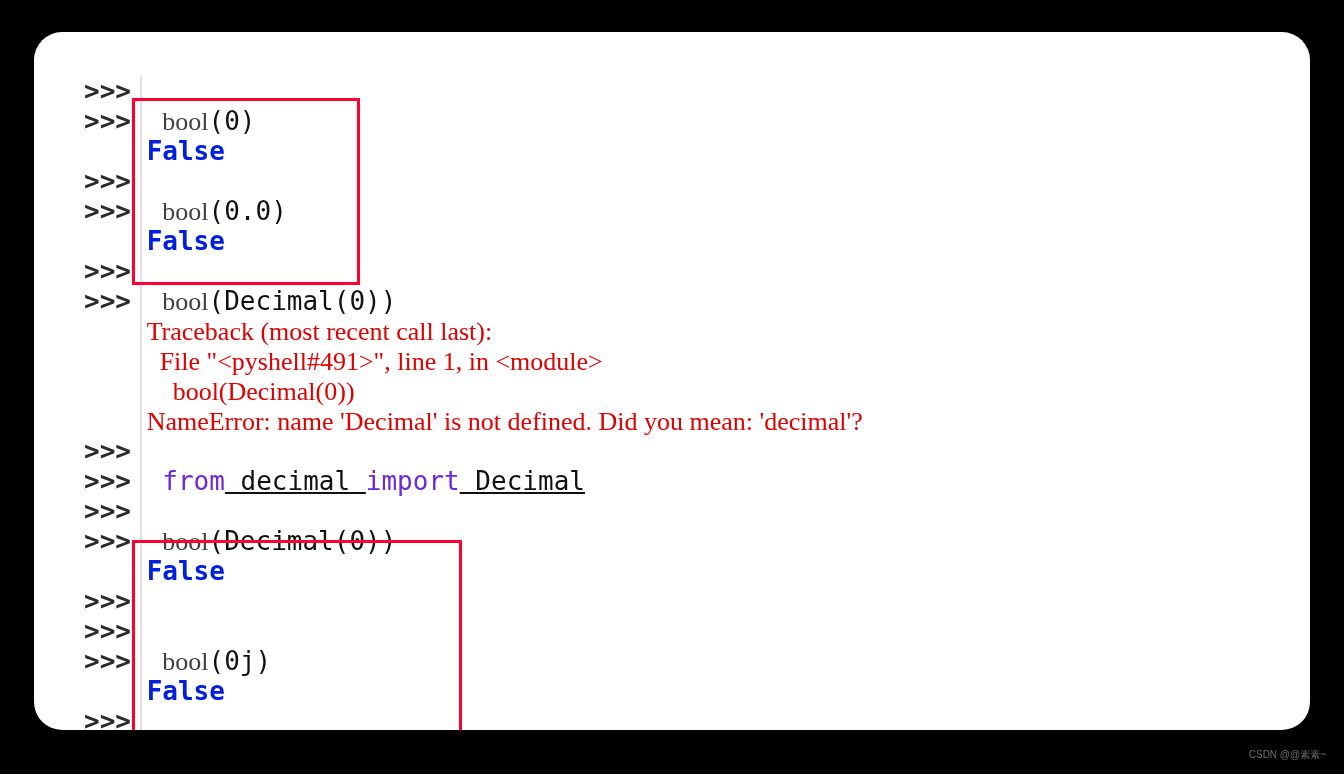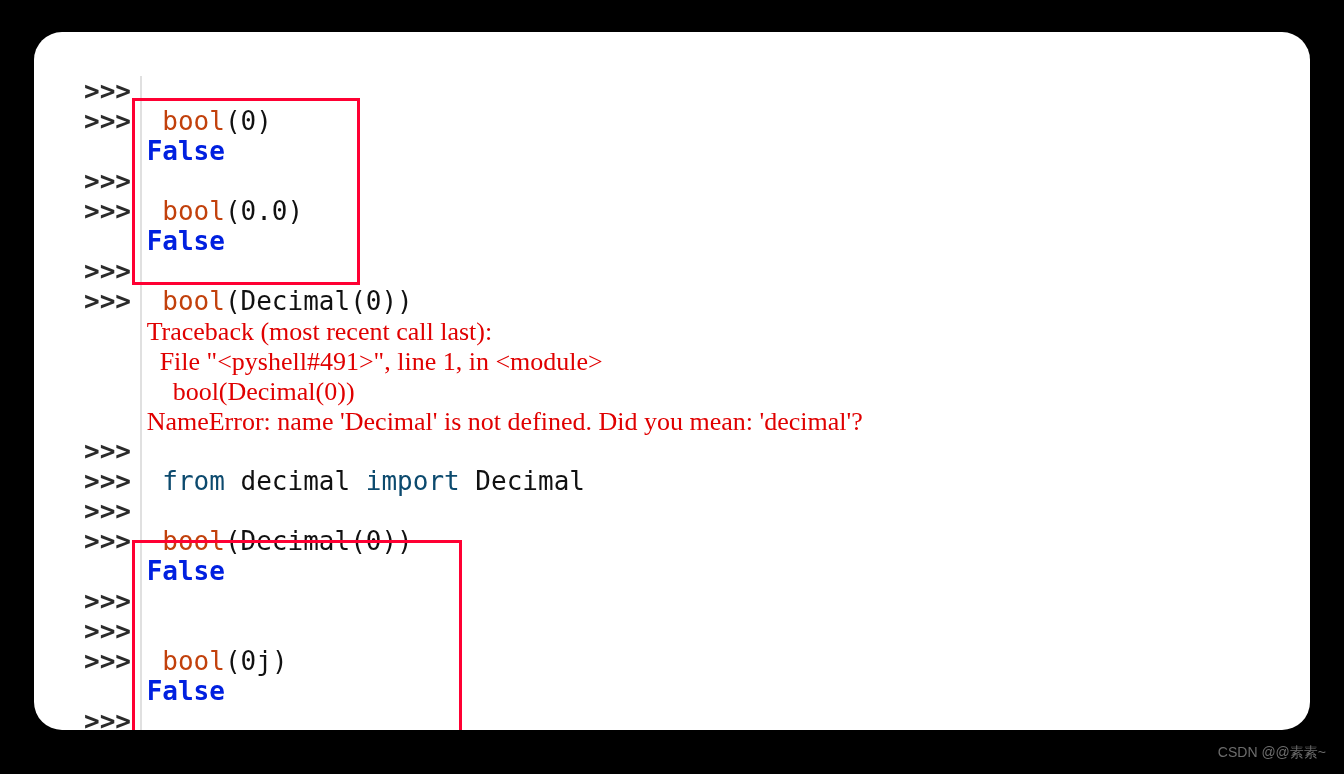--- a/index.html
+++ b/index.html
@@ -38,40 +38,40 @@
     width: 2px;
     height: 700px;
     background: #e0e0e0;
   }
   .line {
     display: block;
     height: 30px;
   }
   .prompt { color: #2b2b2b; font-weight: 600; }
   .prompt::after { content: " "; }
-  .func  { color: #c2410c; }
+  .func  { color: #404040; font-family: Liberation Serif, serif; }
   .num   { color: #111; }
   .op    { color: #111; }
-  .plain { color: #111; }
+  .plain { color: #111; text-decoration: underline; }
   .output-blue { color: #0020e0; font-weight: bold; }
   .err   { color: #e00000; font-family: Liberation Serif, serif; }
-  .kw    { color: #0c4a6e; }
+  .kw    { color: #6d28d9; }
   .redbox {
     position: absolute;
     border: 3px solid #ff0033;
     box-sizing: border-box;
     pointer-events: none;
   }
   .watermark {
     position: absolute;
     right: 18px;
     bottom: 12px;
     color: #888;
     font-family: sans-serif;
-    font-size: 14px;
+    font-size: 10px;
     opacity: 0.8;
   }
   .txt { display: inline; }
 </style>
 </head>
 <body>
 
 <div class="terminal-window">
   <div class="gutter-line"></div>
   <div class="code-area" id="code-area"><div class="line"><span class="prompt txt">&gt;&gt;&gt;</span></div><div class="line"><span class="prompt txt">&gt;&gt;&gt; </span><span class="func txt">bool</span><span class="op txt">(</span><span class="num txt">0</span><span class="op txt">)</span></div><div class="line"><span class="txt">    </span><span class="output-blue txt">False</span></div><div class="line"><span class="prompt txt">&gt;&gt;&gt;</span></div><div class="line"><span class="prompt txt">&gt;&gt;&gt; </span><span class="func txt">bool</span><span class="op txt">(</span><span class="num txt">0.0</span><span class="op txt">)</span></div><div class="line"><span class="txt">    </span><span class="output-blue txt">False</span></div><div class="line"><span class="prompt txt">&gt;&gt;&gt;</span></div><div class="line"><span class="prompt txt">&gt;&gt;&gt; </span><span class="func txt">bool</span><span class="op txt">(Decimal(</span><span class="num txt">0</span><span class="op txt">))</span></div><div class="line"><span class="txt">    </span><span class="err txt">Traceback (most recent call last):</span></div><div class="line"><span class="txt">    </span><span class="err txt">  File "&lt;pyshell#491&gt;", line 1, in &lt;module&gt;</span></div><div class="line"><span class="txt">    </span><span class="err txt">    bool(Decimal(0))</span></div><div class="line"><span class="txt">    </span><span class="err txt">NameError: name 'Decimal' is not defined. Did you mean: 'decimal'?</span></div><div class="line"><span class="prompt txt">&gt;&gt;&gt;</span></div><div class="line"><span class="prompt txt">&gt;&gt;&gt; </span><span class="kw txt">from</span><span class="plain txt"> decimal </span><span class="kw txt">import</span><span class="plain txt"> Decimal</span></div><div class="line"><span class="prompt txt">&gt;&gt;&gt;</span></div><div class="line"><span class="prompt txt">&gt;&gt;&gt; </span><span class="func txt">bool</span><span class="op txt">(Decimal(</span><span class="num txt">0</span><span class="op txt">))</span></div><div class="line"><span class="txt">    </span><span class="output-blue txt">False</span></div><div class="line"><span class="prompt txt">&gt;&gt;&gt;</span></div><div class="line"><span class="prompt txt">&gt;&gt;&gt;</span></div><div class="line"><span class="prompt txt">&gt;&gt;&gt; </span><span class="func txt">bool</span><span class="op txt">(</span><span class="num txt">0j</span><span class="op txt">)</span></div><div class="line"><span class="txt">    </span><span class="output-blue txt">False</span></div><div class="line"><span class="prompt txt">&gt;&gt;&gt;</span></div></div>

